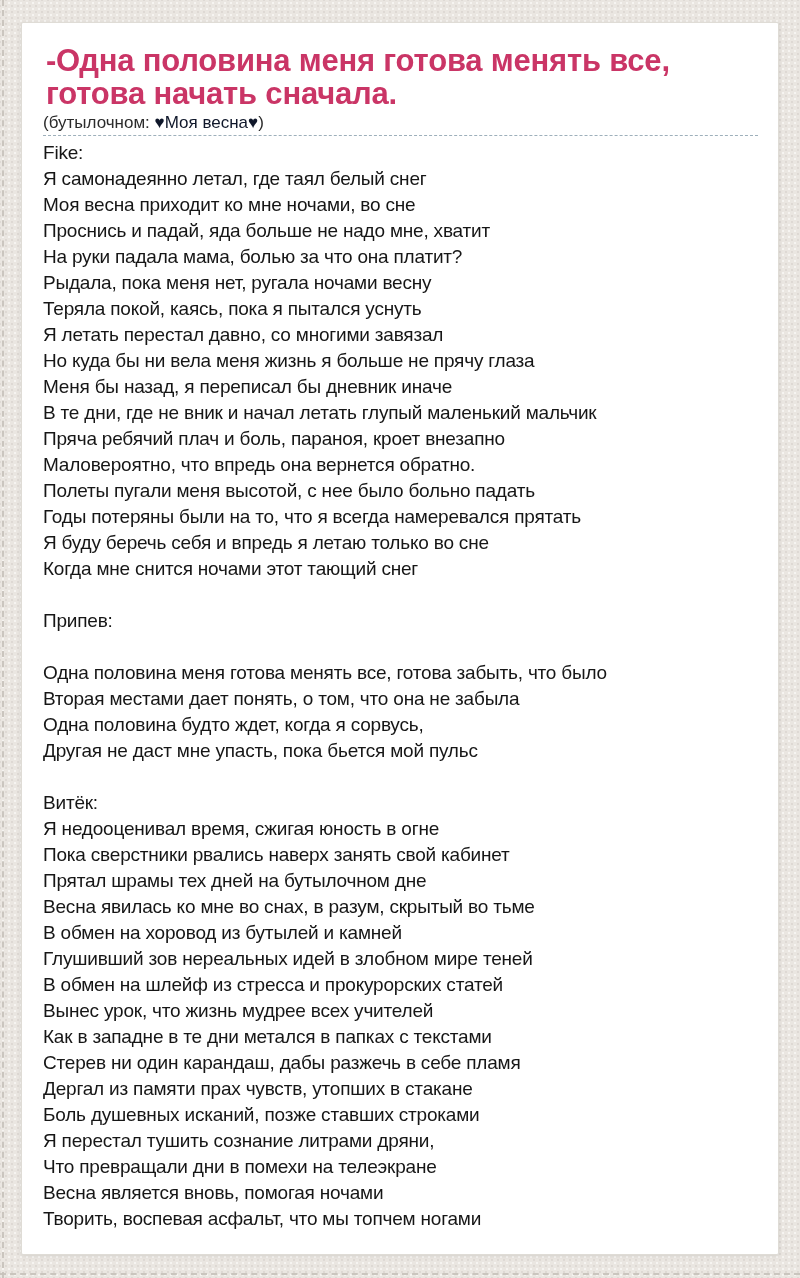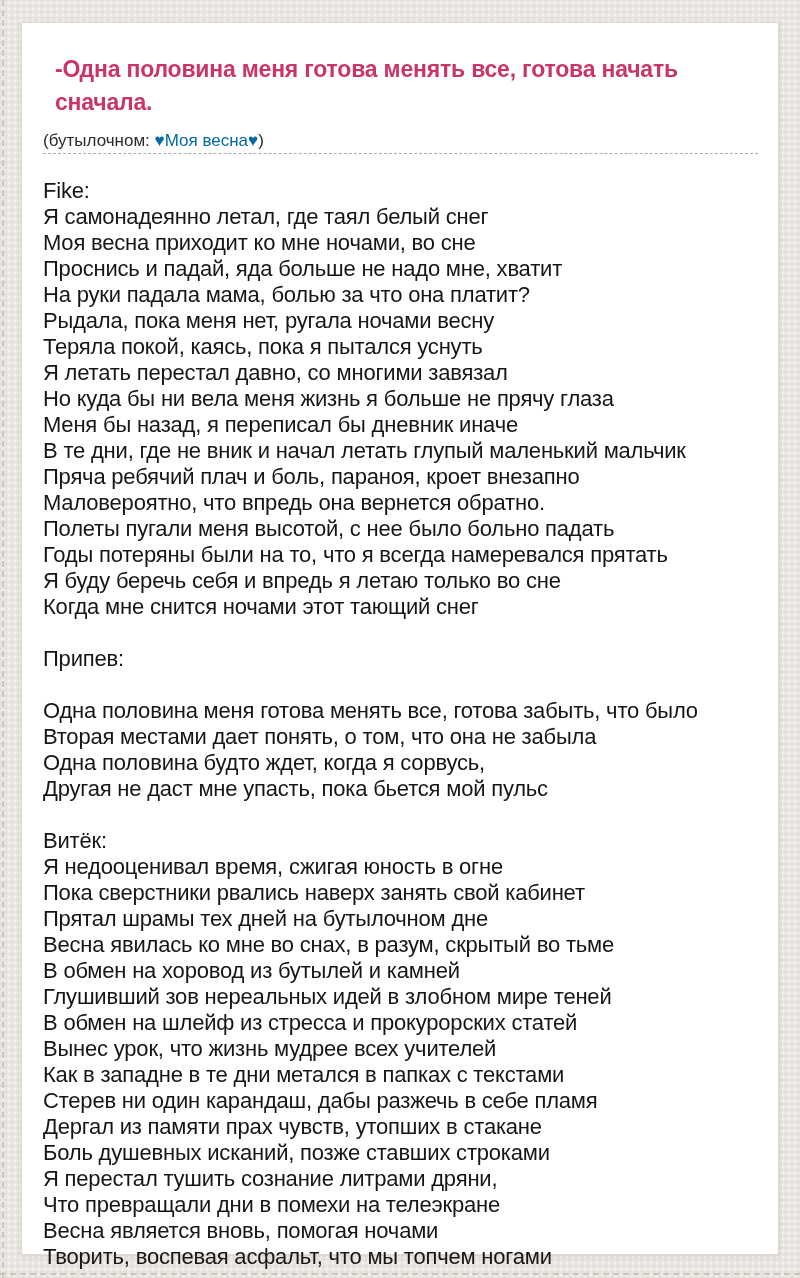--- a/index.html
+++ b/index.html
@@ -44,47 +44,47 @@
     width: 758px;
     height: 1233px;
     box-sizing: border-box;
     background: #ffffff;
     border: 1px solid #dfdcd6;
     border-radius: 2px;
     box-shadow: 0 1px 4px rgba(0,0,0,0.10);
     padding: 18px 20px 0 21px;
   }
   .title {
-    margin: 12px;
+    margin: 3px;
     max-width: 700px;
-    font-size: 23px;
+    font-size: 31px;
     font-weight: bold;
     line-height: 33px;
     letter-spacing: -0.2px;
     color: #ca3566;
   }
   .artist {
     margin-top: 2px;
     font-size: 17px;
     line-height: 19px;
     color: #2b2b2b;
   }
   .artist-name {
-    color: #0369a1;
+    color: #0f172a;
     cursor: pointer;
     text-decoration: none;
   }
   .separator {
     height: 0;
     border-bottom: 1px dashed #9eb0bb;
     margin-top: 3px;
   }
   .lyrics {
-    margin-top: 24px;
-    font-size: 22px;
+    margin-top: 4px;
+    font-size: 19px;
     line-height: 26px;
     letter-spacing: -0.2px;
     color: #161616;
     white-space: pre-line;
   }
 </style>
 </head>
 <body>
 
 <div class="page">

